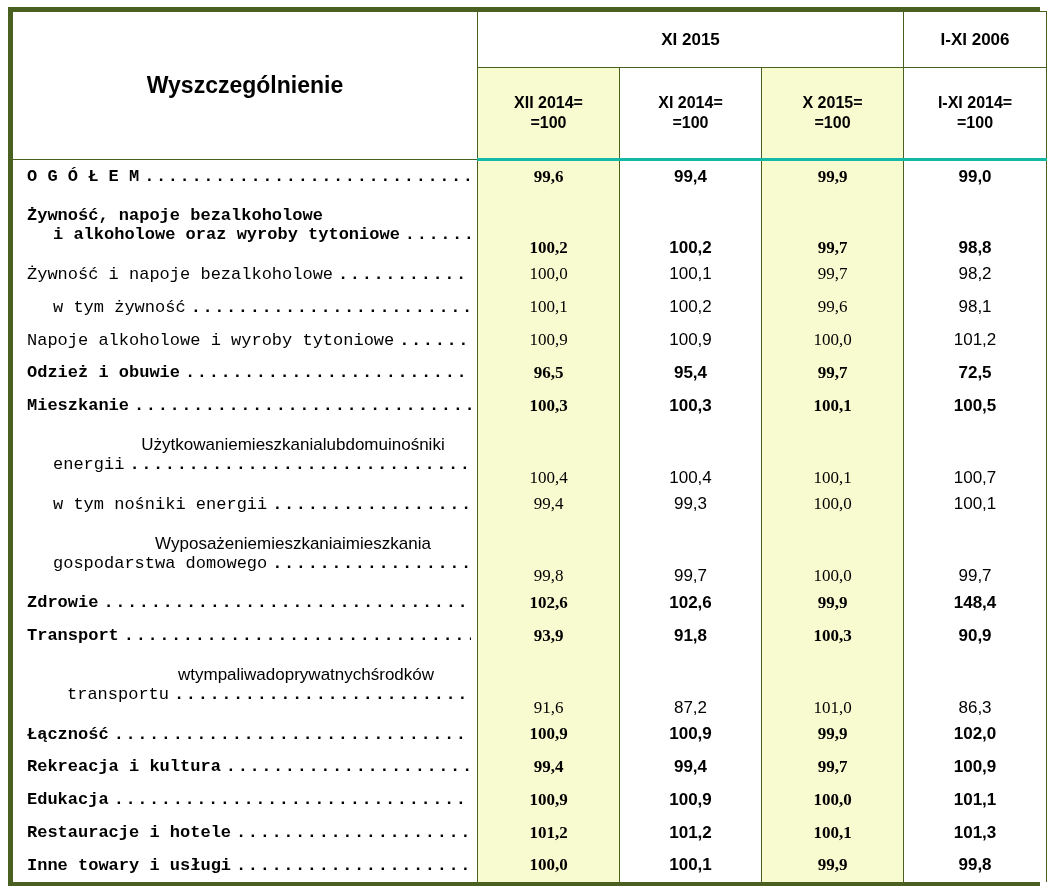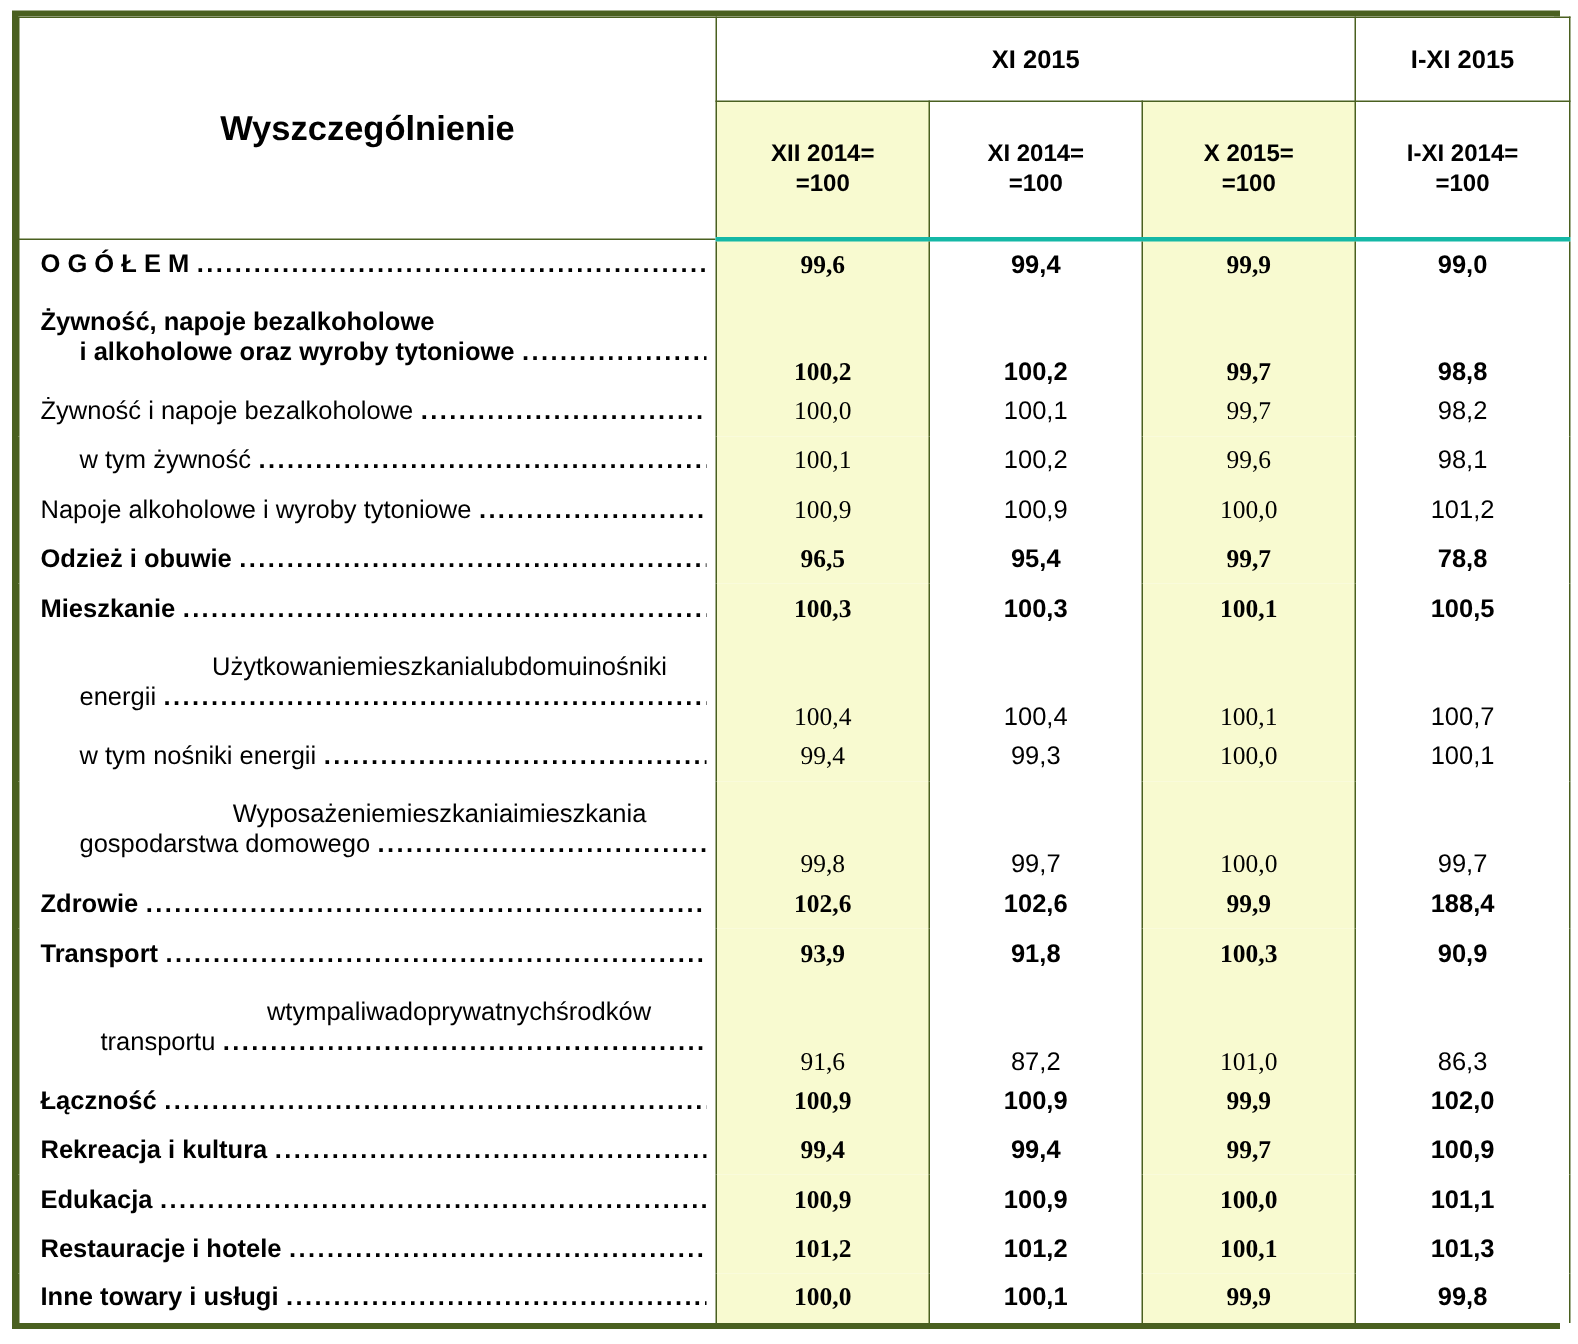--- a/index.html
+++ b/index.html
@@ -92,20 +92,21 @@
 
   
   .lbl {
     display: block;
     white-space: nowrap;
   }
   .lbl-line {
     display: flex;
     align-items: flex-end;
     width: 100%;
+    font-family: Liberation Mono, monospace;
   }
   .lbl-text { flex: 0 0 auto; }
   .leader {
     flex: 1 1 auto;
     overflow: hidden;
     white-space: nowrap;
     margin-left: 5px;
     letter-spacing: 1.6px;
     font-weight: bold;
     color: #000;
@@ -132,21 +133,21 @@
       <col class="c-label">
       <col class="c-num">
       <col class="c-num">
       <col class="c-num">
       <col class="c-num-last">
     </colgroup>
     <thead>
       <tr>
         <th class="head-label" rowspan="2">Wyszczególnienie</th>
         <th class="head-span" colspan="3">XI 2015</th>
-        <th class="head-span">I-XI 2015</th>
+        <th class="head-span">I-XI 2006</th>
       </tr>
       <tr>
         <th class="head-sub tinted bottom-heavy">
           <span>XII 2014=</span><br>
           <span>=100</span>
         </th>
         <th class="head-sub bottom-heavy">
           <span>XI 2014=</span><br>
           <span>=100</span>
         </th>
@@ -241,21 +242,21 @@
             <div class="lbl ">
               <div class="lbl-line">
                 <span class="lbl-text">Odzież i obuwie</span>
                 <span class="leader">...........................................................................................................</span>
               </div>
             </div>
           </td>
           <td class="num tinted">96,5</td>
           <td class="num">95,4</td>
           <td class="num tinted">99,7</td>
-          <td class="num">78,8</td>
+          <td class="num">72,5</td>
         </tr>
         <tr class="r-bold row-h1">
           <td class="label">
             <div class="lbl ">
               <div class="lbl-line">
                 <span class="lbl-text">Mieszkanie</span>
                 <span class="leader">...........................................................................................................</span>
               </div>
             </div>
           </td>
@@ -329,21 +330,21 @@
             <div class="lbl ">
               <div class="lbl-line">
                 <span class="lbl-text">Zdrowie</span>
                 <span class="leader">...........................................................................................................</span>
               </div>
             </div>
           </td>
           <td class="num tinted">102,6</td>
           <td class="num">102,6</td>
           <td class="num tinted">99,9</td>
-          <td class="num">188,4</td>
+          <td class="num">148,4</td>
         </tr>
         <tr class="r-bold row-h1">
           <td class="label">
             <div class="lbl ">
               <div class="lbl-line">
                 <span class="lbl-text">Transport</span>
                 <span class="leader">...........................................................................................................</span>
               </div>
             </div>
           </td>

